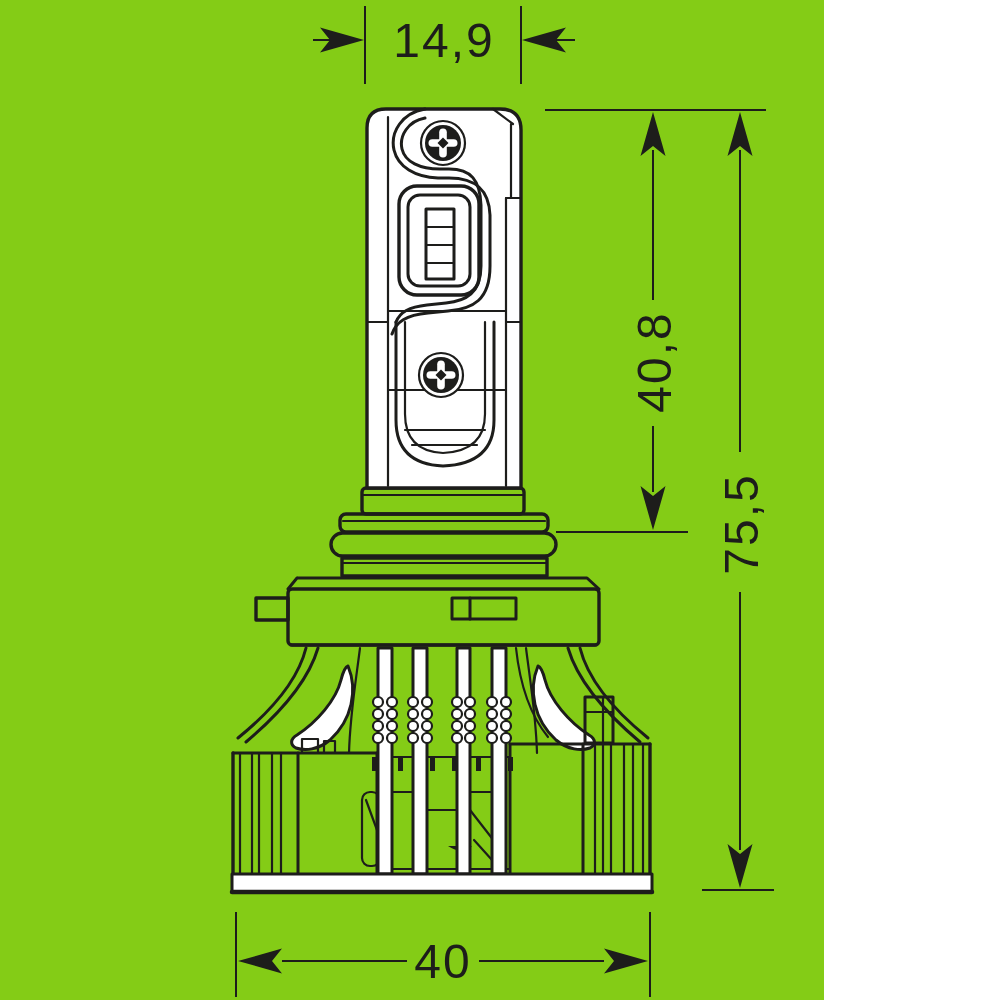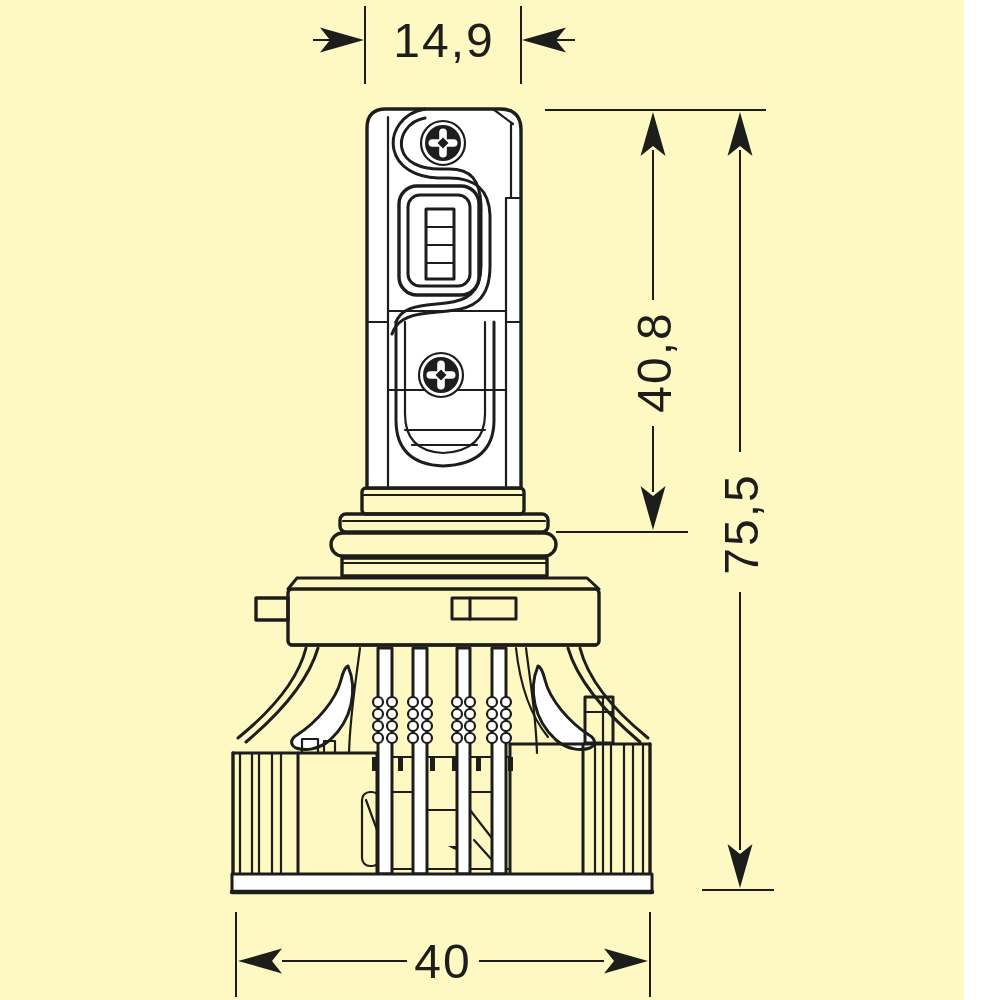--- a/index.html
+++ b/index.html
@@ -1,16 +1,16 @@
 <!DOCTYPE html>
 <html><head>
 <meta charset="utf-8">
 <style>
   html,body{margin:0;padding:0;background:#ffffff;}
-  .stage{width:964px;height:1000px;position:relative;background:#fef9c3;overflow:hidden;}
+  .stage{width:824px;height:1000px;position:relative;background:#84cc16;overflow:hidden;}
   svg{display:block;}
   .ln{stroke:#1d1d1b;fill:none;stroke-linecap:round;stroke-linejoin:round;}
   .w1{stroke-width:2.2;}
   .w2{stroke-width:3;}
   .w3{stroke-width:3.4;}
   .w4{stroke-width:4.5;}
   .fillwhite{fill:#ffffff;}
   .dark{fill:#1d1d1b;stroke:none;}
   .dim{stroke:#1d1d1b;stroke-width:2;fill:none;}
   .dimtxt{font-family:"Liberation Sans","DejaVu Sans",sans-serif;font-size:48px;letter-spacing:2px;fill:#1d1d1b;}

